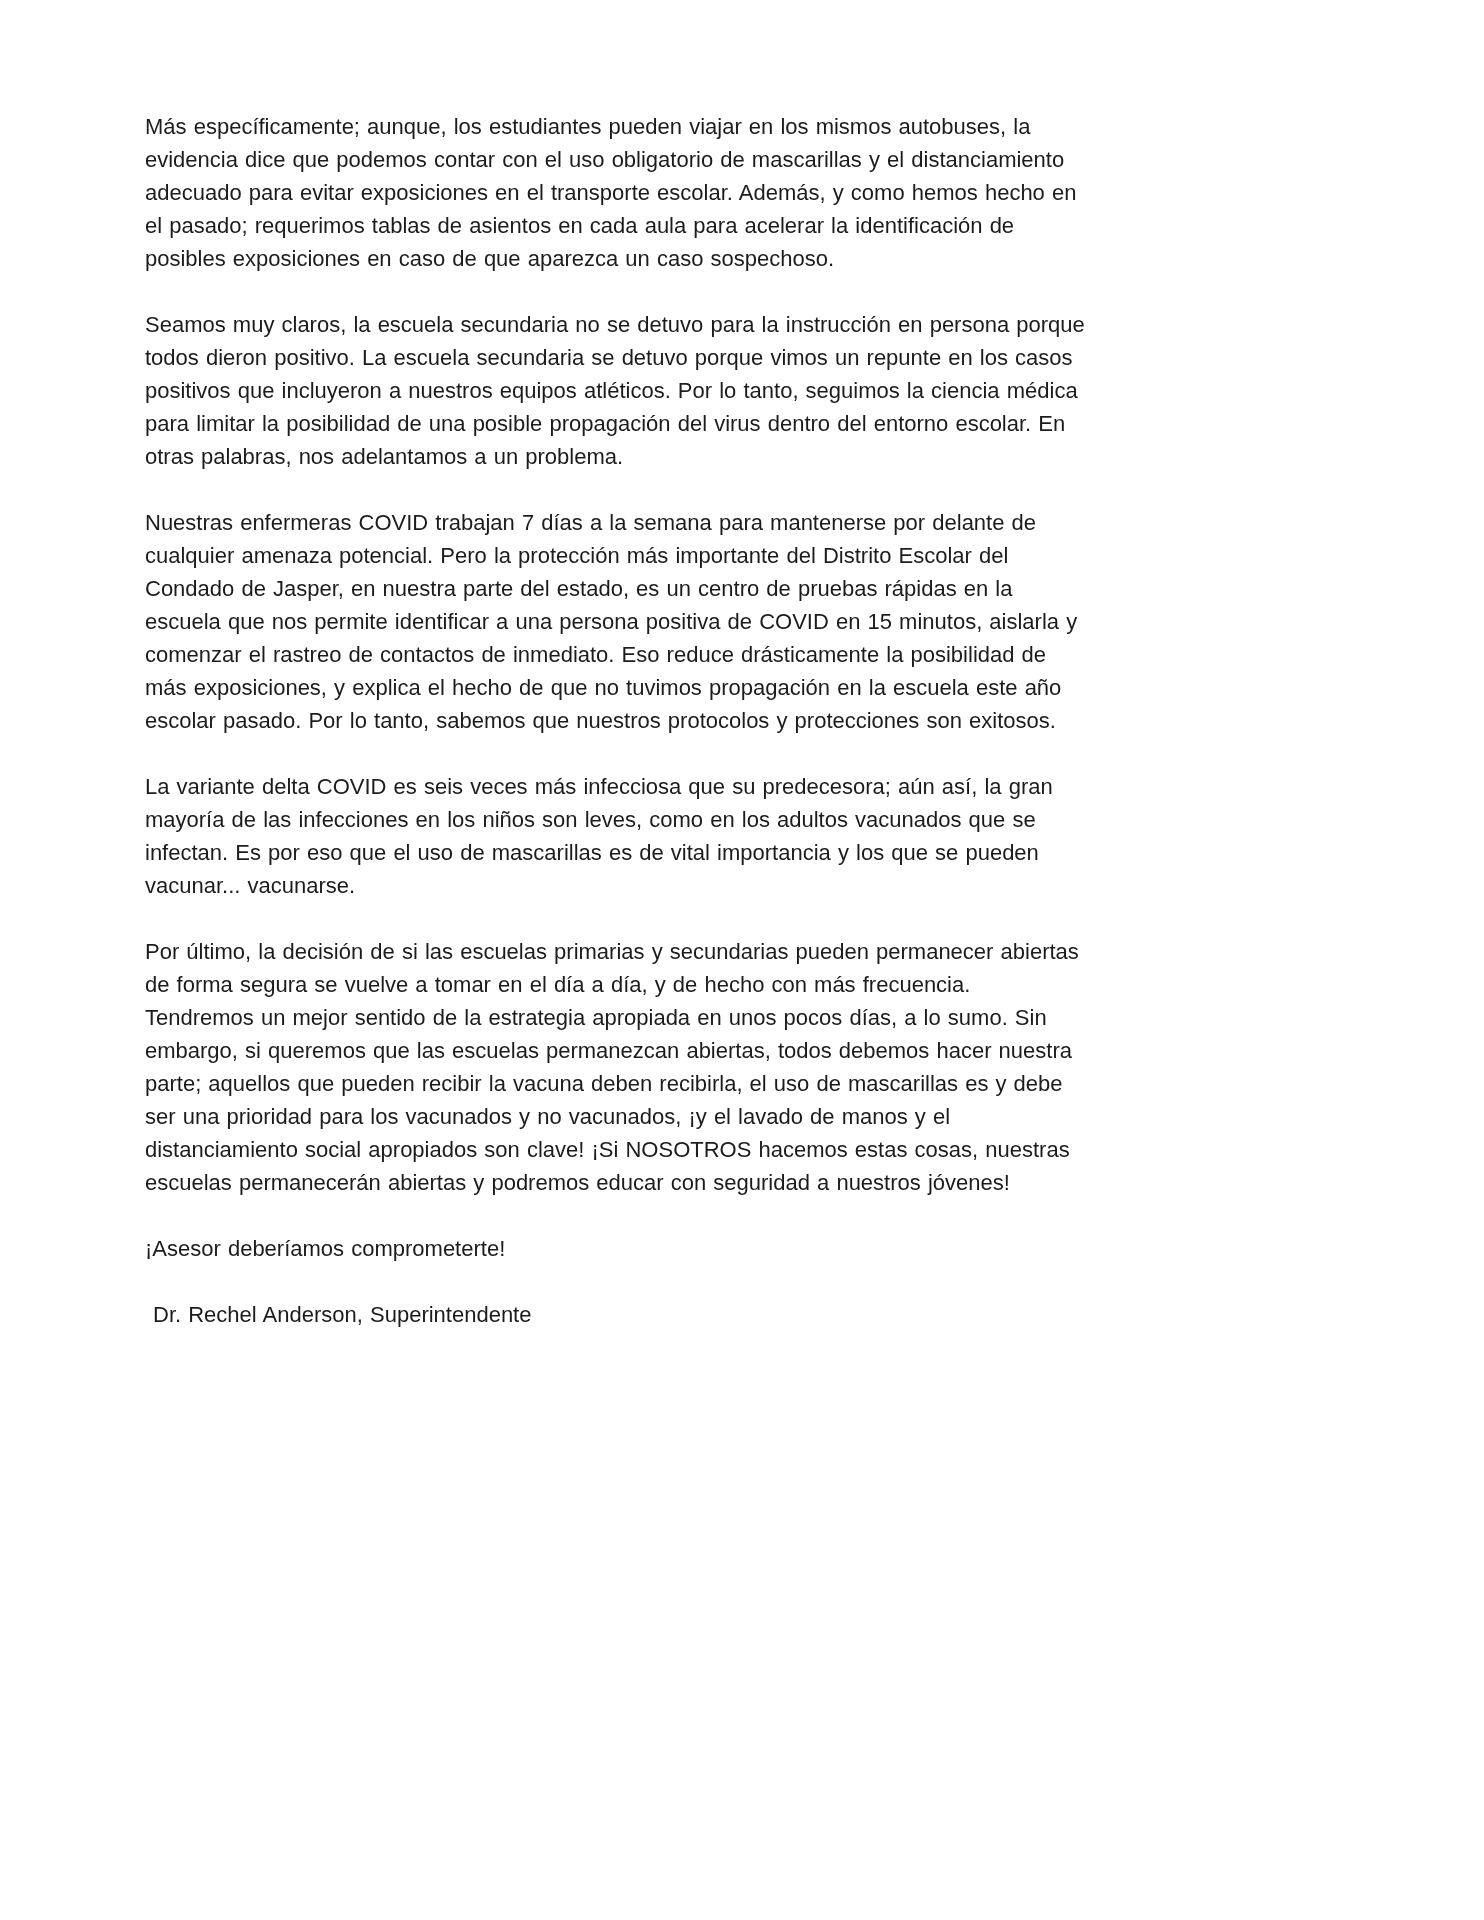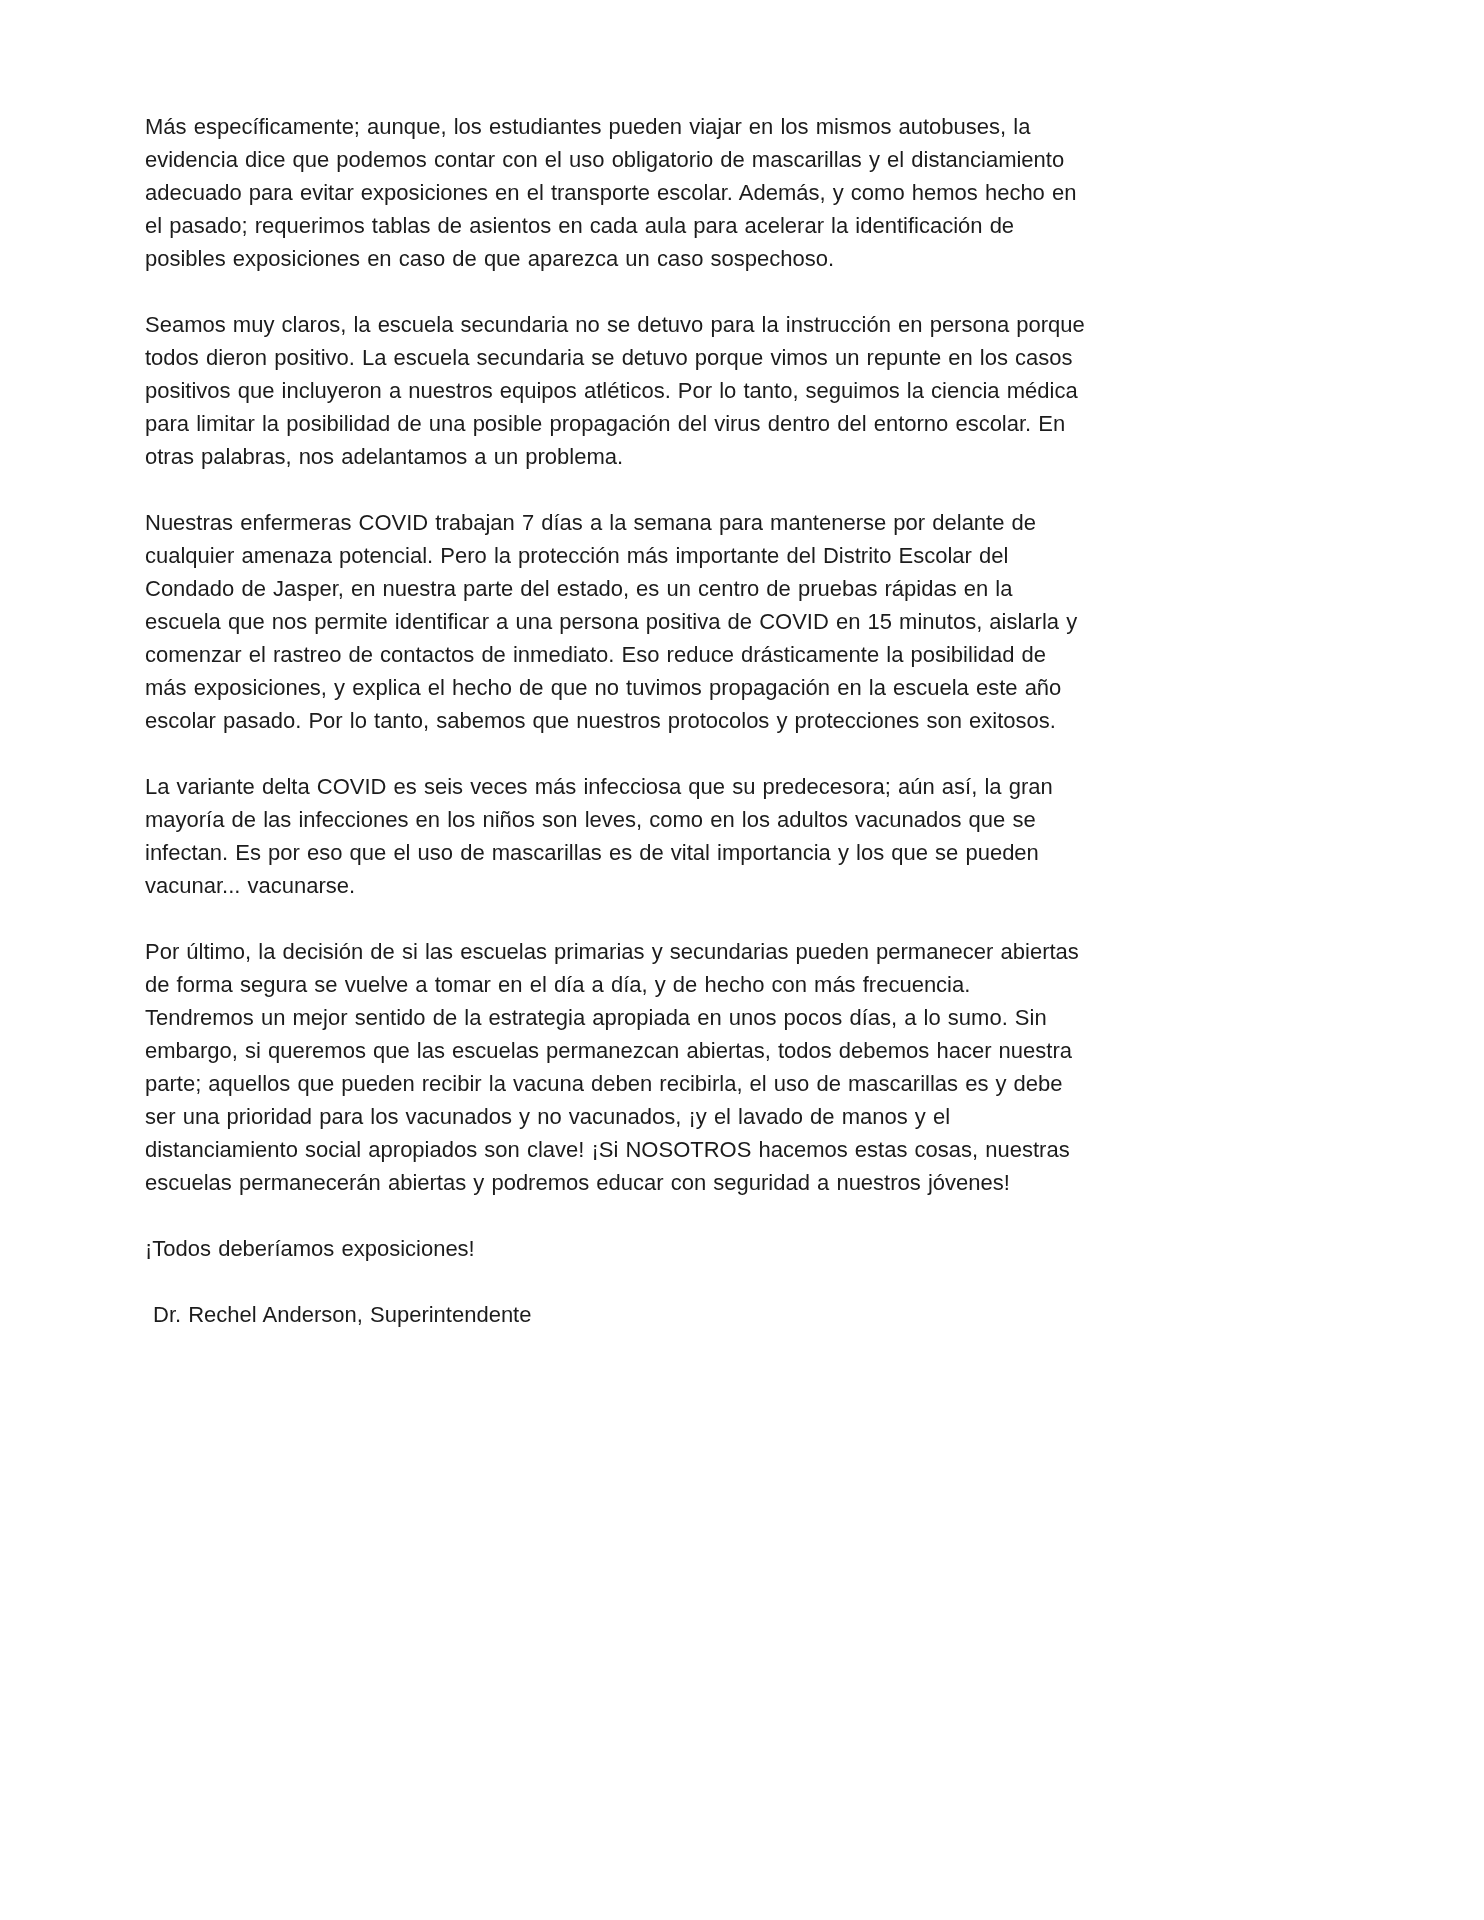--- a/index.html
+++ b/index.html
@@ -58,21 +58,21 @@
 <body>
 
 <div class="page">
 
   <div class="content">
     <p>Más específicamente; aunque, los estudiantes pueden viajar en los mismos autobuses, la evidencia dice que podemos contar con el uso obligatorio de mascarillas y el distanciamiento adecuado para evitar exposiciones en el transporte escolar. Además, y como hemos hecho en el pasado; requerimos tablas de asientos en cada aula para acelerar la identificación de posibles exposiciones en caso de que aparezca un caso sospechoso.</p>
     <p>Seamos muy claros, la escuela secundaria no se detuvo para la instrucción en persona porque todos dieron positivo. La escuela secundaria se detuvo porque vimos un repunte en los casos positivos que incluyeron a nuestros equipos atléticos. Por lo tanto, seguimos la ciencia médica para limitar la posibilidad de una posible propagación del virus dentro del entorno escolar. En otras palabras, nos adelantamos a un problema.</p>
     <p>Nuestras enfermeras COVID trabajan 7 días a la semana para mantenerse por delante de cualquier amenaza potencial. Pero la protección más importante del Distrito Escolar del Condado de Jasper, en nuestra parte del estado, es un centro de pruebas rápidas en la escuela que nos permite identificar a una persona positiva de COVID en 15 minutos, aislarla y comenzar el rastreo de contactos de inmediato. Eso reduce drásticamente la posibilidad de más exposiciones, y explica el hecho de que no tuvimos propagación en la escuela este año escolar pasado. Por lo tanto, sabemos que nuestros protocolos y protecciones son exitosos.</p>
     <p>La variante delta COVID es seis veces más infecciosa que su predecesora; aún así, la gran mayoría de las infecciones en los niños son leves, como en los adultos vacunados que se infectan. Es por eso que el uso de mascarillas es de vital importancia y los que se pueden vacunar... vacunarse.</p>
     <p>Por último, la decisión de si las escuelas primarias y secundarias pueden permanecer abiertas de forma segura se vuelve a tomar en el día a día, y de hecho con más frecuencia. Tendremos un mejor sentido de la estrategia apropiada en unos pocos días, a lo sumo. Sin embargo, si queremos que las escuelas permanezcan abiertas, todos debemos hacer nuestra parte; aquellos que pueden recibir la vacuna deben recibirla, el uso de mascarillas es y debe ser una prioridad para los vacunados y no vacunados, ¡y el lavado de manos y el distanciamiento social apropiados son clave! ¡Si NOSOTROS hacemos estas cosas, nuestras escuelas permanecerán abiertas y podremos educar con seguridad a nuestros jóvenes!</p>
-    <p>¡Todos deberíamos exposiciones!</p>
+    <p>¡Asesor deberíamos comprometerte!</p>
     <p class="sig">Dr. Rechel Anderson, Superintendente</p>
   </div>
 
   <div class="footer">
     <div class="footer-line">El compromiso de Jasper: JCSD</div>
     <div class="footer-line">"Centrado en el estudiante... ¡Enfocado en el futuro!"</div>
   </div>
 
 </div>
 

